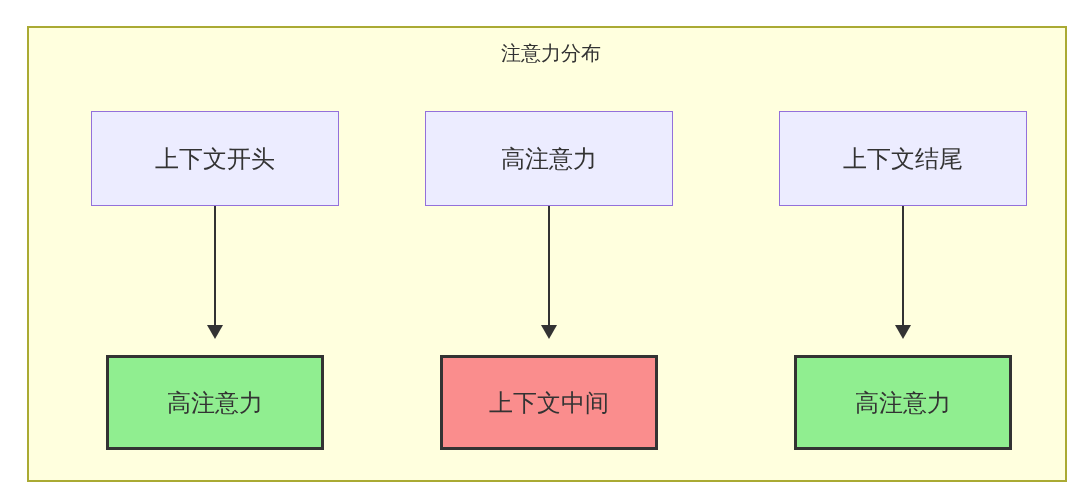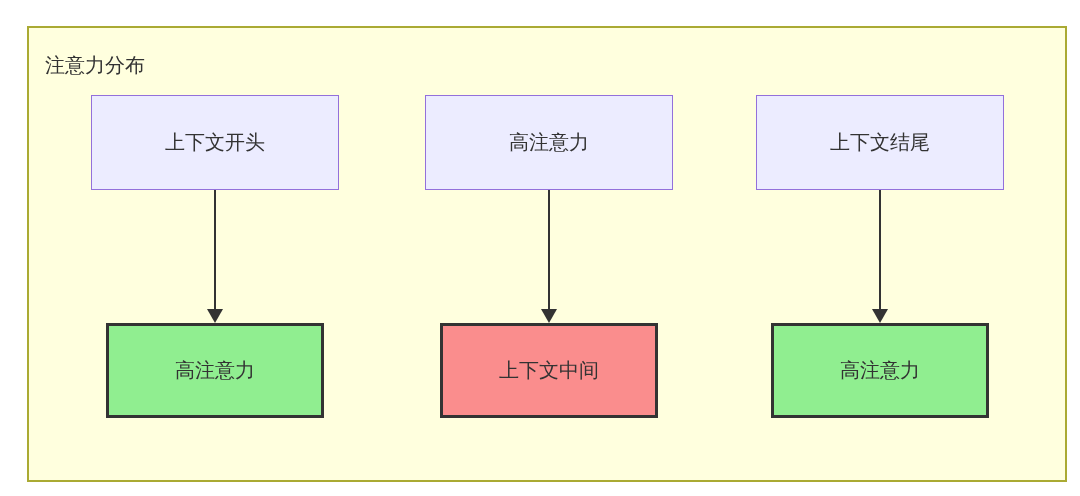--- a/index.html
+++ b/index.html
@@ -22,47 +22,47 @@
     top: 26px;
     width: 1040px;
     height: 456px;
     box-sizing: border-box;
     background: var(--background, #ffffde);
     border: 2px solid var(--frame-border, #aaaa33);
   }
   .title {
     position: absolute;
     top: 12px;
-    left: 16px;
+    left: 4px;
     width: 100%;
-    text-align: left;
+    text-align: center;
     font-size: 20px;
     line-height: 26px;
     color: var(--text, #333333);
-    margin-top: 12px;
   }
   .col {
     position: absolute;
     top: 67px;
     width: 248px;
     display: flex;
     flex-direction: column;
     align-items: center;
   }
   .col-1 { left: 62px; }
   .col-2 { left: 396px; }
-  .col-3 { left: 727px; }
+  .col-3 { left: 750px; }
   .node {
     box-sizing: border-box;
     display: flex;
     align-items: center;
     justify-content: center;
-    font-size: 20px;
+    font-size: 24px;
     color: var(--text, #333333);
     text-align: center;
+    margin-top: 16px;
   }
   .top-node {
     width: 248px;
     height: 95px;
     background: var(--context-fill, #ececff);
     border: 1.5px solid var(--context-border, #9370db);
   }
   .arrow {
     height: 133px;
     display: flex;

